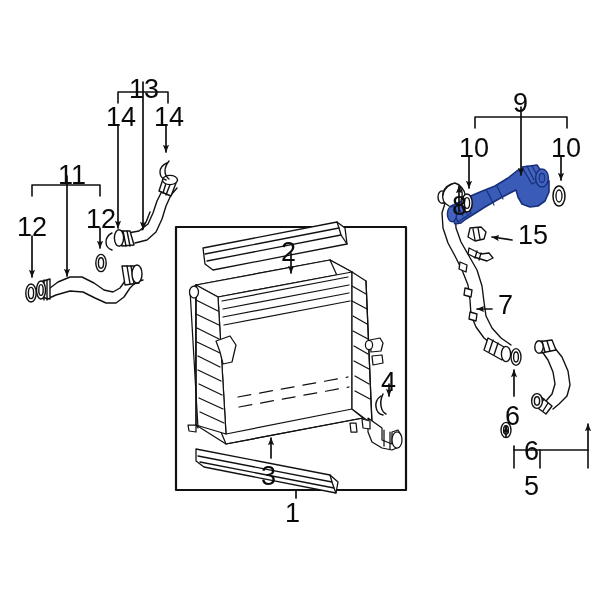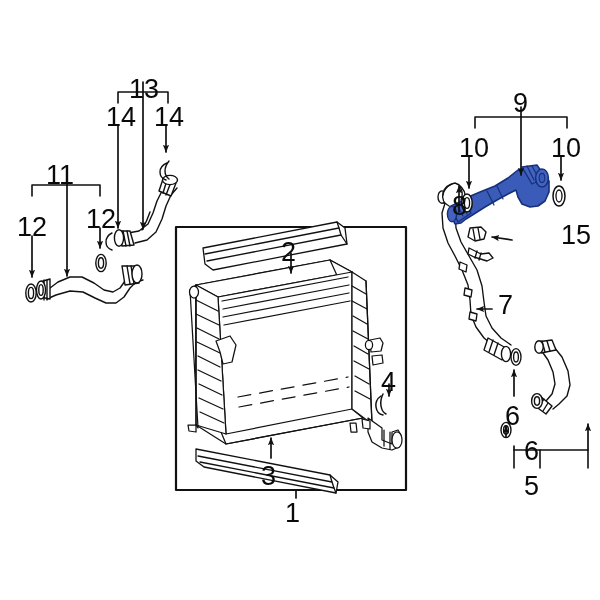--- a/index.html
+++ b/index.html
@@ -292,21 +292,21 @@
   <div class="lbl" style="left:261px;top:463px;">3</div>
   <div class="lbl" style="left:381px;top:369px;">4</div>
   <div class="lbl" style="left:524px;top:473px;">5</div>
   <div class="lbl" style="left:505px;top:403px;">6</div>
   <div class="lbl" style="left:524px;top:438px;">6</div>
   <div class="lbl" style="left:498px;top:292px;">7</div>
   <div class="lbl" style="left:452px;top:193px;">8</div>
   <div class="lbl" style="left:513px;top:90px;">9</div>
   <div class="lbl" style="left:459px;top:135px;">10</div>
   <div class="lbl" style="left:551px;top:135px;">10</div>
-  <div class="lbl" style="left:46px;top:162px;">11</div>
+  <div class="lbl" style="left:58px;top:162px;">11</div>
   <div class="lbl" style="left:17px;top:214px;">12</div>
   <div class="lbl" style="left:86px;top:206px;">12</div>
   <div class="lbl" style="left:129px;top:68px;margin-top:8px;">13</div>
   <div class="lbl" style="left:106px;top:104px;">14</div>
   <div class="lbl" style="left:154px;top:104px;">14</div>
-  <div class="lbl" style="left:518px;top:222px;margin-left:43px;">15</div>
+  <div class="lbl" style="left:518px;top:222px;">15</div>
 
 </div>
 
 </body></html>

